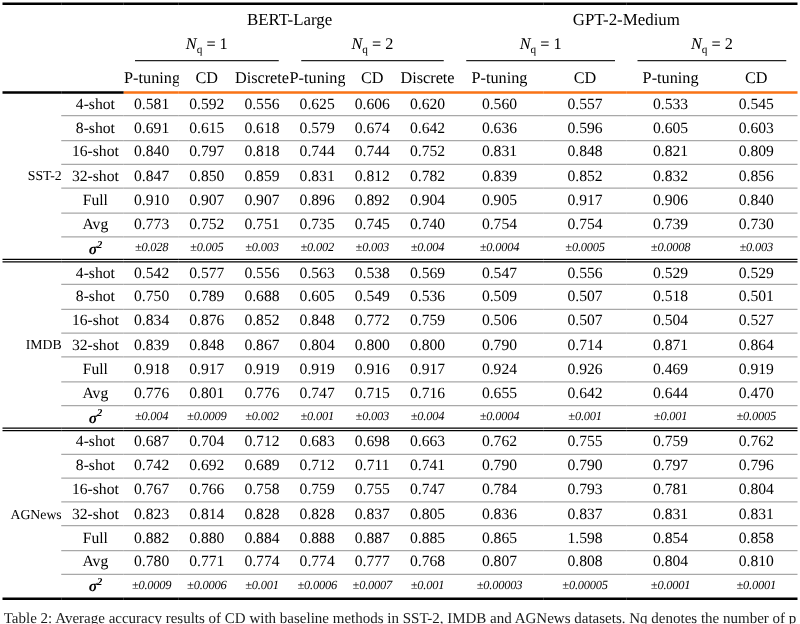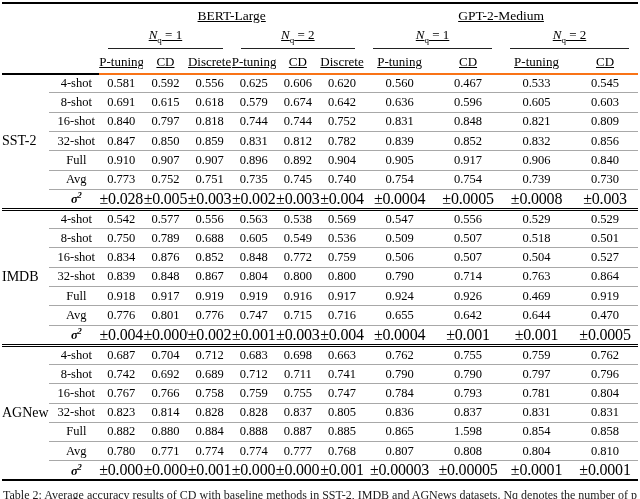--- a/index.html
+++ b/index.html
@@ -18,40 +18,40 @@
     border-top: 2.5px solid #000;
     border-bottom: 2.5px solid #000;
     font-size: 12.5px;
   }
   col.c-dataset { width: 7.4%; }
   col.c-shot    { width: 7.8%; }
   col.c-bert    { width: 6.9%; }
   col.c-gptp    { width: 11.1%; }
   col.c-gptcd   { width: 10.3%; }
 
-  thead th { font-weight: normal; text-align: center; vertical-align: middle; text-decoration: underline; }
+  thead th { font-weight: normal; text-align: center; vertical-align: middle; }
   th.model-group { height: 22px; font-size: 13.5px; padding-top: 3px; }
   th.corner { border-bottom: 2px solid #000; }
   th.nq-group { height: 27px; padding: 2px 0 4px 0; vertical-align: bottom; }
   .nq-rule { margin: 0 9px; padding-bottom: 3px; border-bottom: 1.4px solid #222;
              font-size: 13px; }
   .nq-rule i { font-family: "Liberation Serif", serif; }
   .nq-rule sub { font-size: 9px; }
   th.method { height: 21px; font-size: 13px; border-bottom: 2px solid #f97316;
               padding-bottom: 2px; vertical-align: middle; overflow: hidden; white-space: nowrap; }
 
   tbody td { height: 19.3px; text-align: center; vertical-align: middle;
              white-space: nowrap; overflow: hidden; }
   tbody tr + tr td { border-top: 1px solid #a8a8a8; }
   tbody tr.sec-start td { border-top: 3px double #000; }
-  td.dataset { font-size: 14px; text-align: left; }
+  td.dataset { font-size: 11px; text-align: right; }
   td.rowlabel { text-align: center; padding-left: 4px; }
   td.rowlabel sup { font-size: 8.5px; }
   td.val.b { font-weight: normal; }
-  tr.sigma-row td { font-size: 16px; letter-spacing: -0.2px; }
+  tr.sigma-row td { font-size: 10px; letter-spacing: -0.2px; font-style: italic; }
   tr.sigma-row td.rowlabel { font-size: 12.5px; font-style: italic; font-weight: bold; }
 
   .caption {
     margin: 7px 1px 0 1px;
     font-size: 12px;
     color: #1a1a1a;
     white-space: nowrap;
     overflow: hidden;
     line-height: 15px;
   }
@@ -112,21 +112,21 @@
         <tr>
           <td rowspan="7" class="dataset">SST-2</td>
           <td class="rowlabel">4-shot</td>
           <td class="val">0.581</td>
           <td class="val">0.592</td>
           <td class="val">0.556</td>
           <td class="val">0.625</td>
           <td class="val">0.606</td>
           <td class="val">0.620</td>
           <td class="val">0.560</td>
-          <td class="val">0.467</td>
+          <td class="val">0.557</td>
           <td class="val">0.533</td>
           <td class="val">0.545</td>
         </tr>
         <tr>
           <td class="rowlabel">8-shot</td>
           <td class="val">0.691</td>
           <td class="val">0.615</td>
           <td class="val">0.618</td>
           <td class="val">0.579</td>
           <td class="val">0.674</td>
@@ -244,21 +244,21 @@
         <tr>
           <td class="rowlabel">32-shot</td>
           <td class="val">0.839</td>
           <td class="val">0.848</td>
           <td class="val">0.867</td>
           <td class="val">0.804</td>
           <td class="val">0.800</td>
           <td class="val">0.800</td>
           <td class="val">0.790</td>
           <td class="val">0.714</td>
-          <td class="val">0.763</td>
+          <td class="val">0.871</td>
           <td class="val">0.864</td>
         </tr>
         <tr>
           <td class="rowlabel">Full</td>
           <td class="val">0.918</td>
           <td class="val">0.917</td>
           <td class="val">0.919</td>
           <td class="val">0.919</td>
           <td class="val">0.916</td>
           <td class="val">0.917</td>

